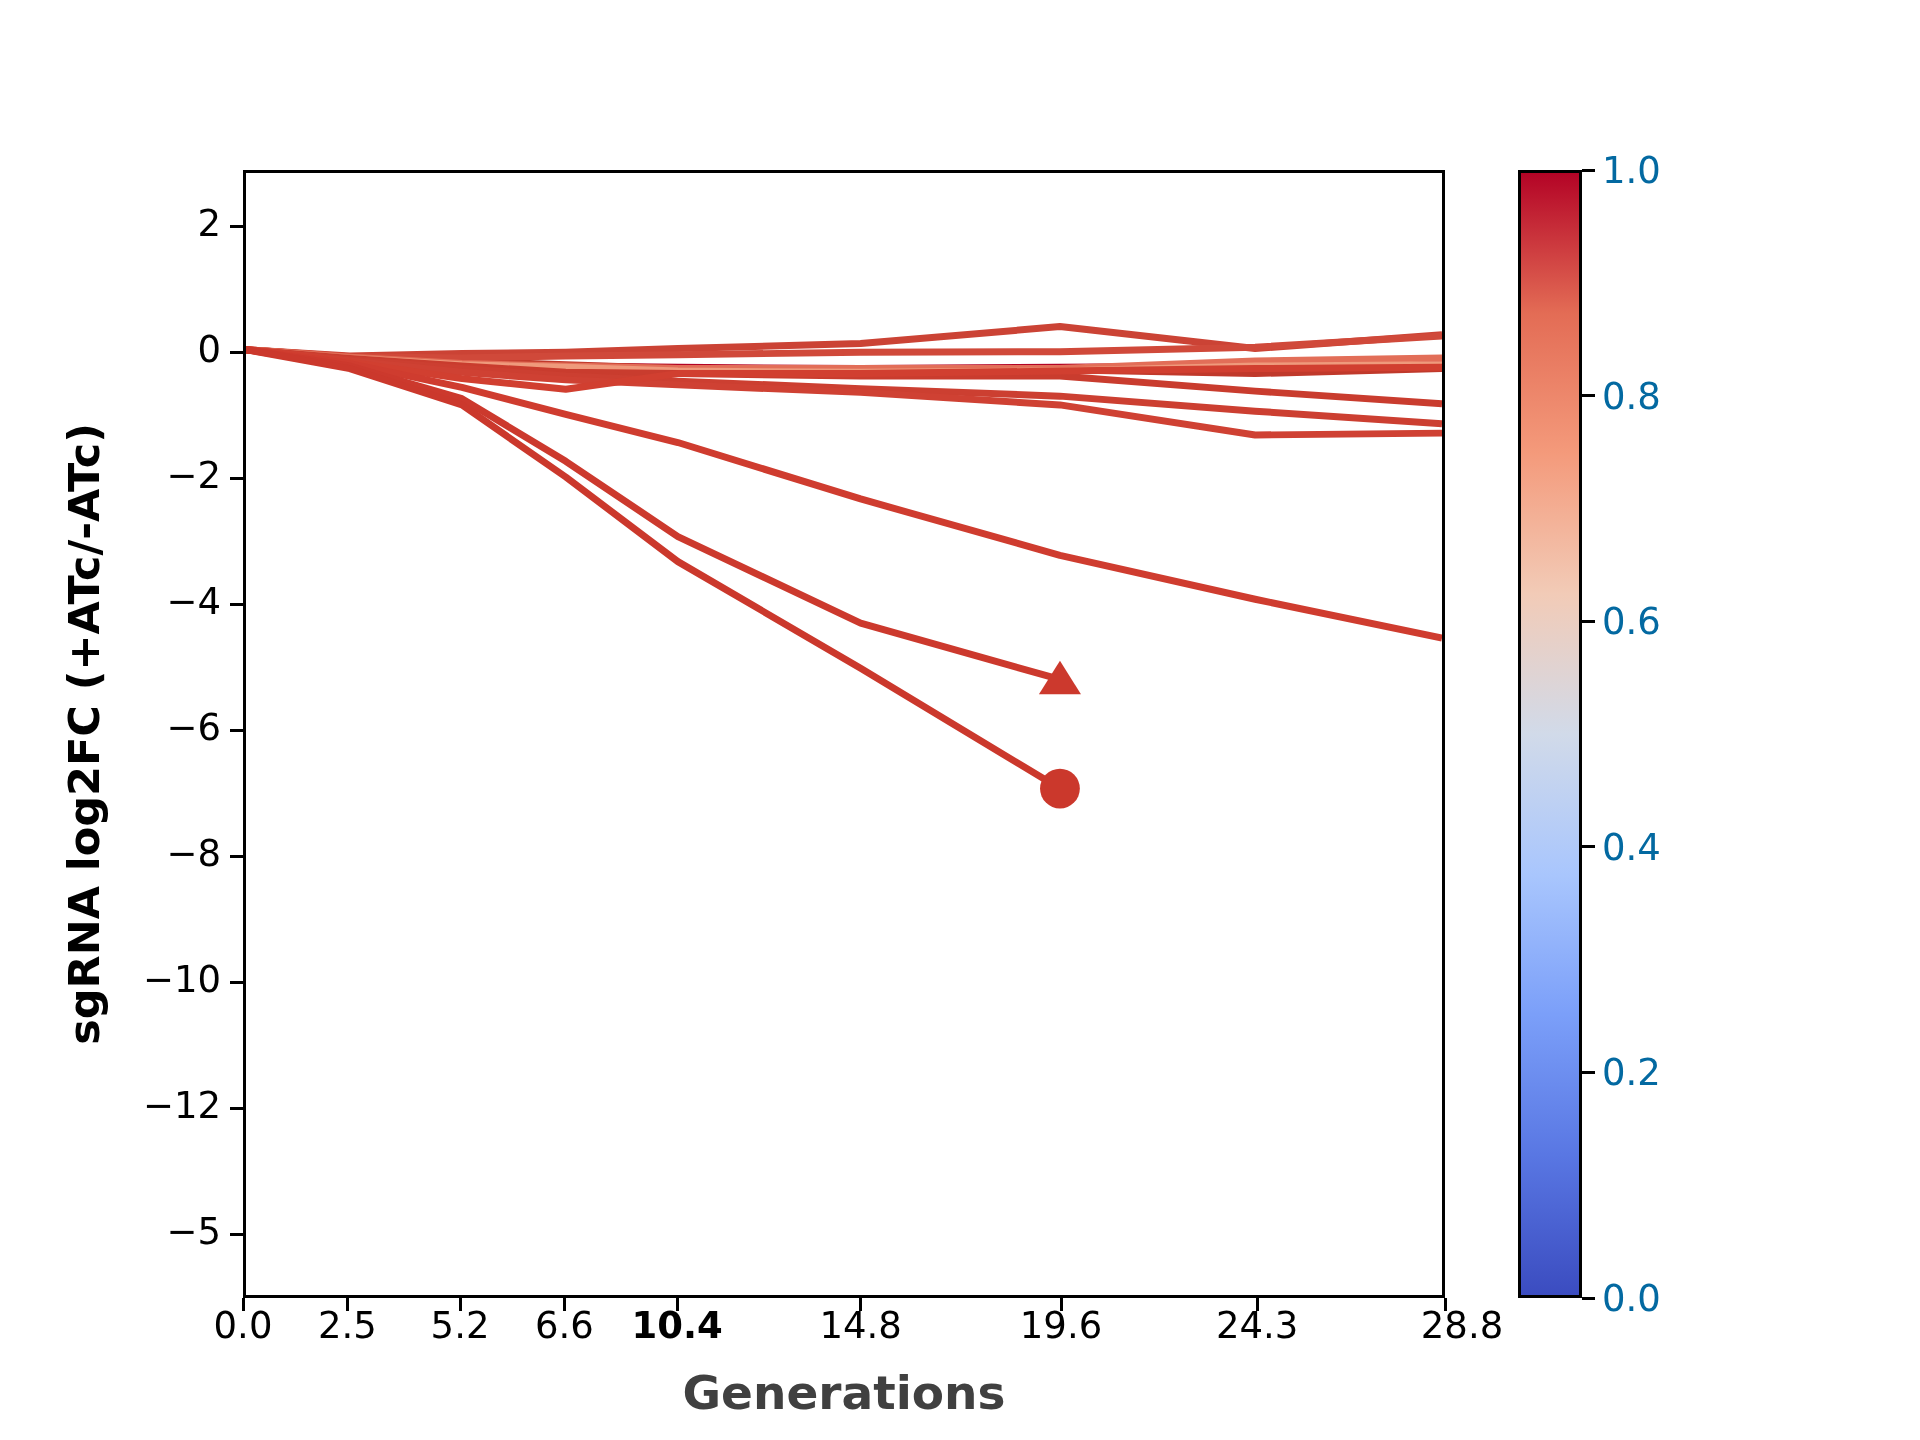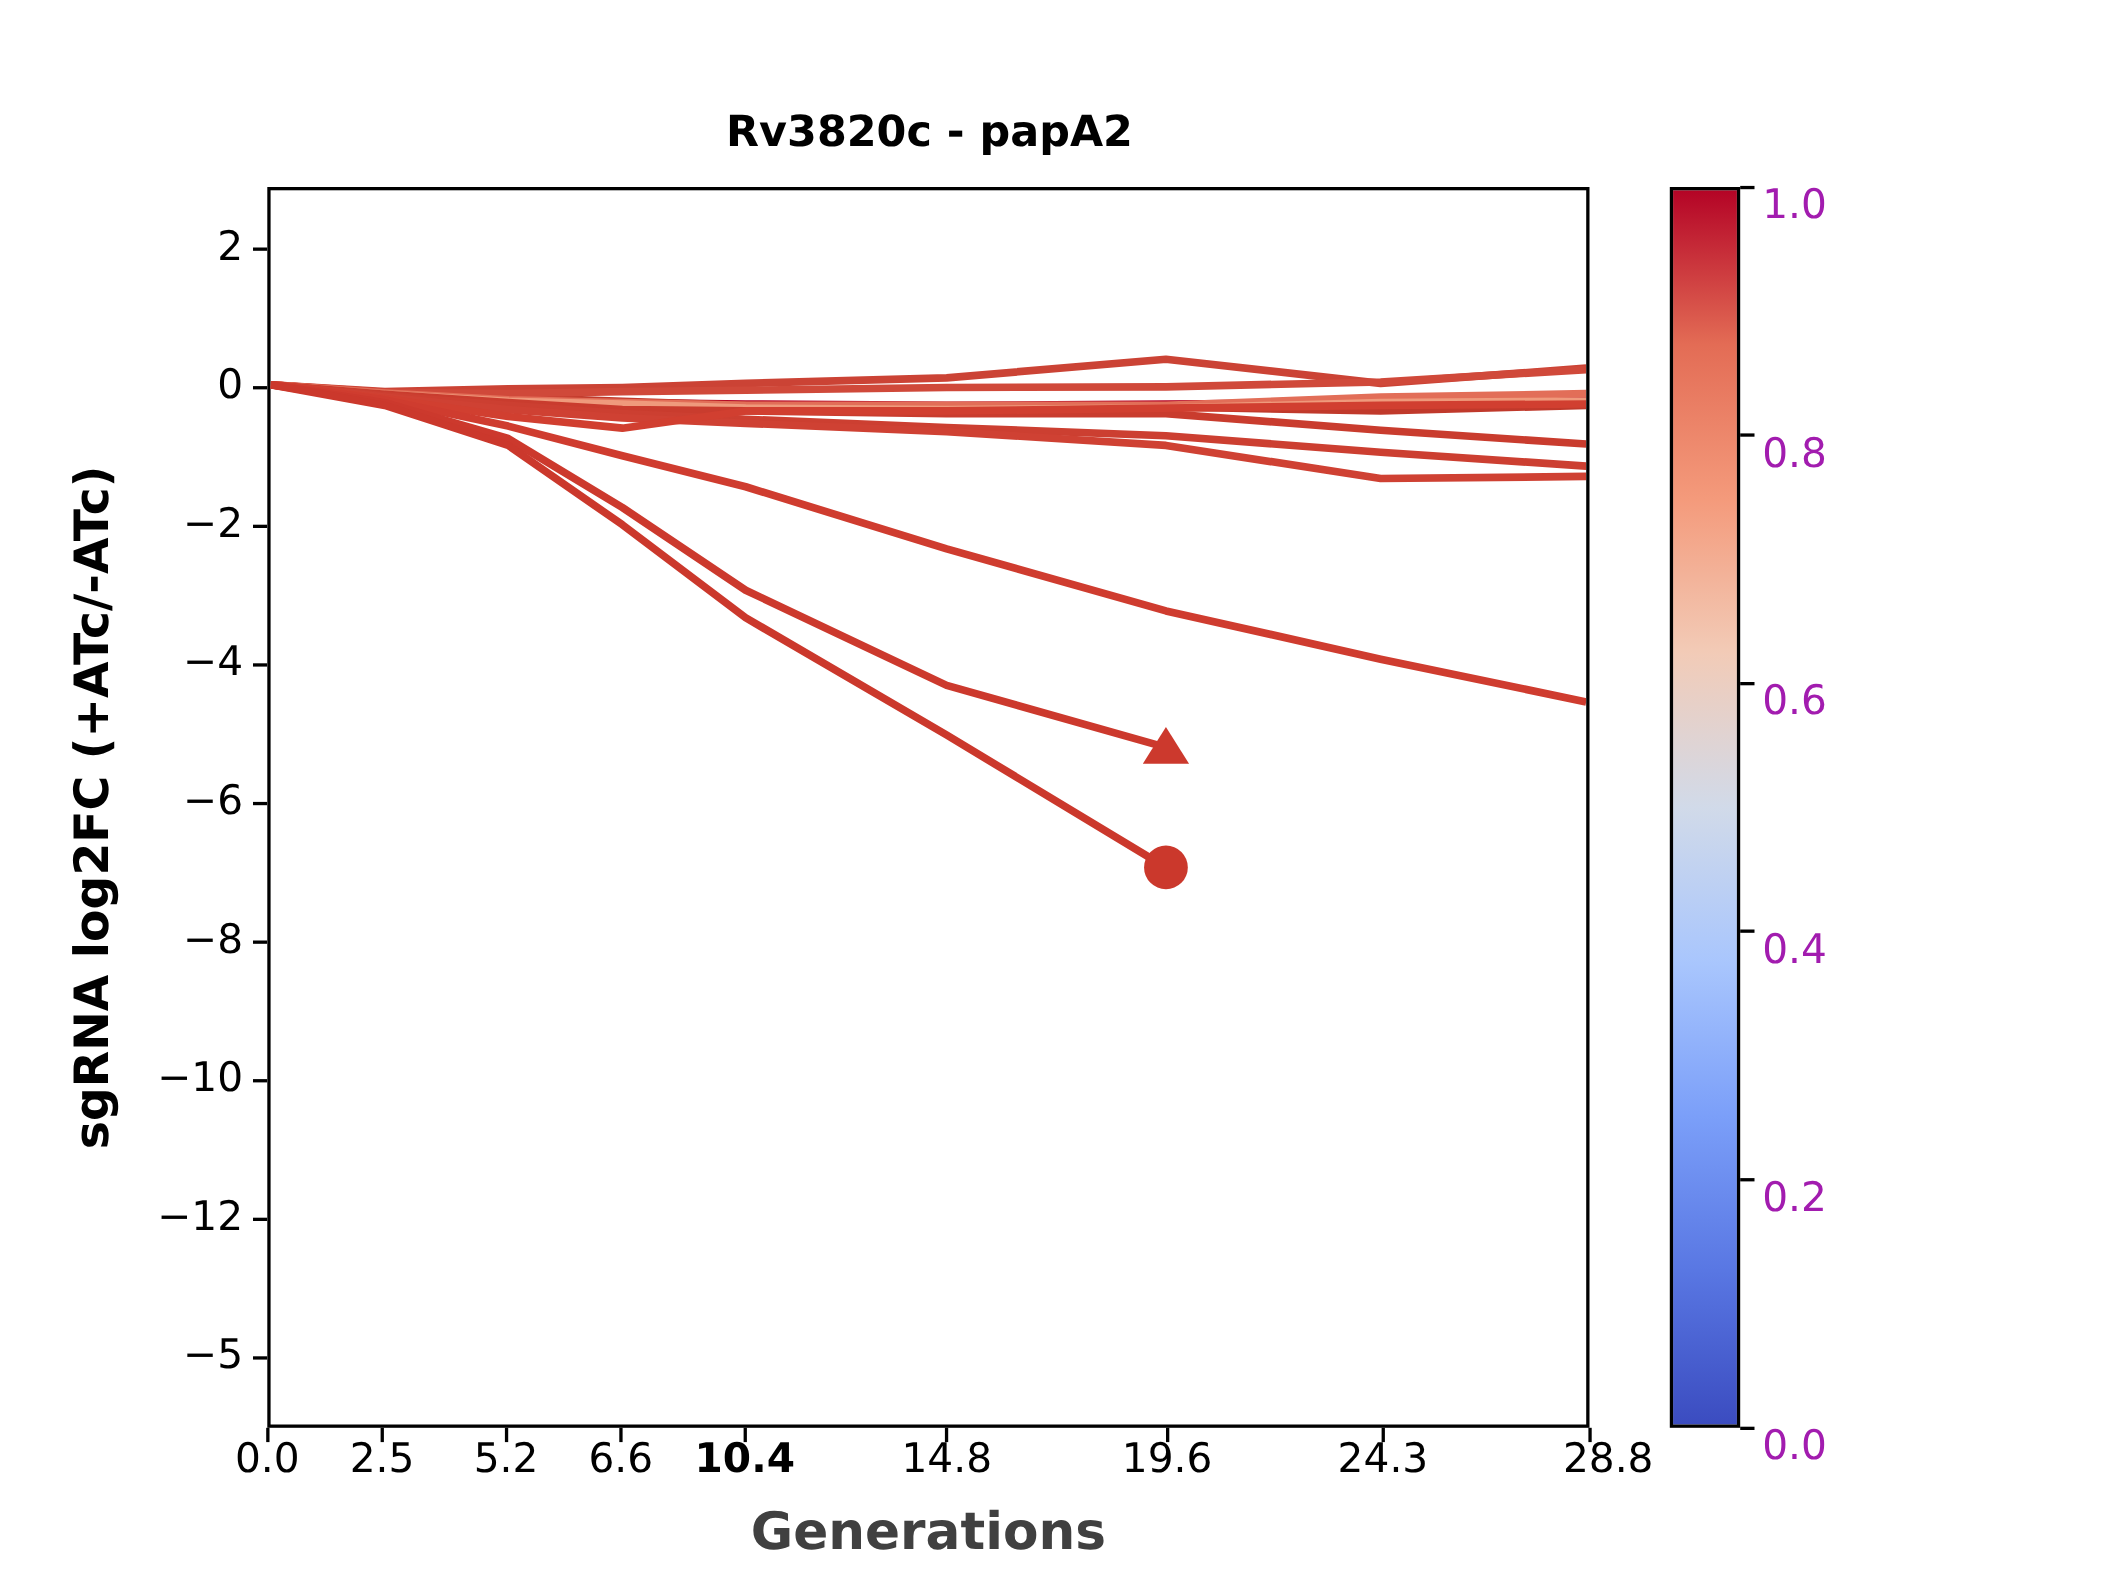--- a/index.html
+++ b/index.html
@@ -151,32 +151,30 @@
     position: absolute;
     left: 64px;
     width: 13px;
     height: 3px;
     background: #000000;
   }
   .cbtick-label {
     position: absolute;
     left: 84px;
     font-size: 37px;
-    color: #a21caf;
+    color: #0369a1;
     white-space: nowrap;
     transform: translateY(-50%);
-    margin-top: 16px;
   }
 </style>
 </head>
 <body>
 
 <div id="figure">
 
-  <div id="chart-title">Rv3820c - papA2</div>
 
   <div id="ylabel">sgRNA log2FC (+ATc/-ATc)</div>
 
   <div id="ytick-container">
       <div class="ytick-mark" style="left: 230px; top: 225.215px;"></div>
       <div class="ytick-label" style="right: 1699px; top: 201.715px;">2</div>
       <div class="ytick-mark" style="left: 230px; top: 351.249px;"></div>
       <div class="ytick-label" style="right: 1699px; top: 327.749px;">0</div>
       <div class="ytick-mark" style="left: 230px; top: 477.282px;"></div>
       <div class="ytick-label" style="right: 1699px; top: 453.782px;">−2</div>

